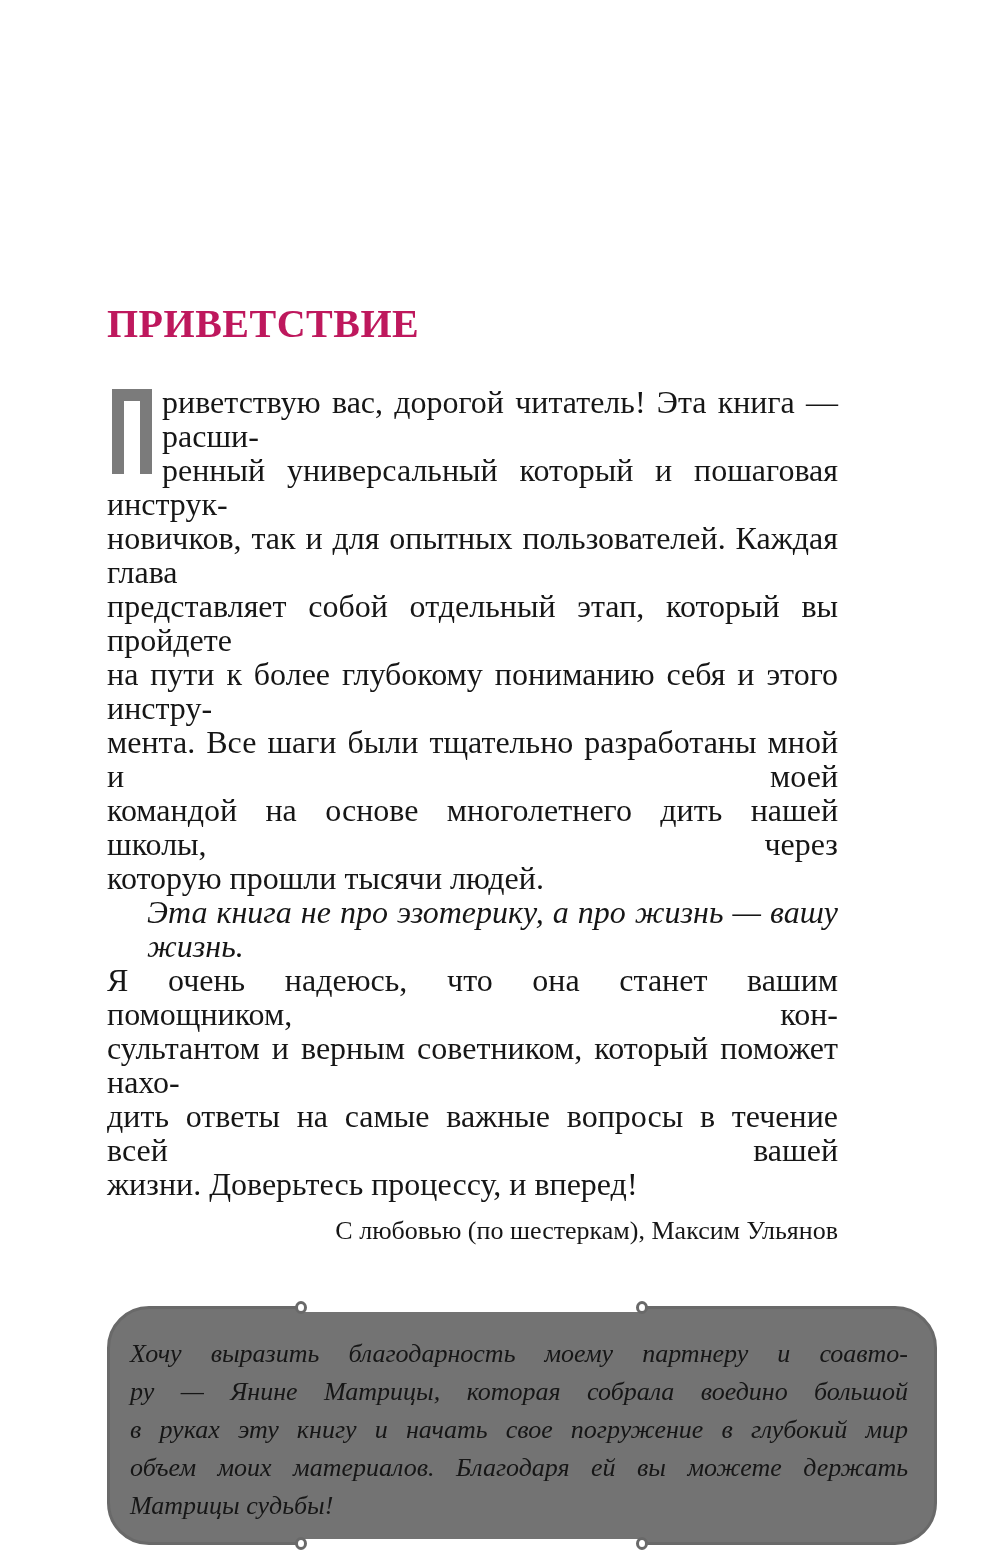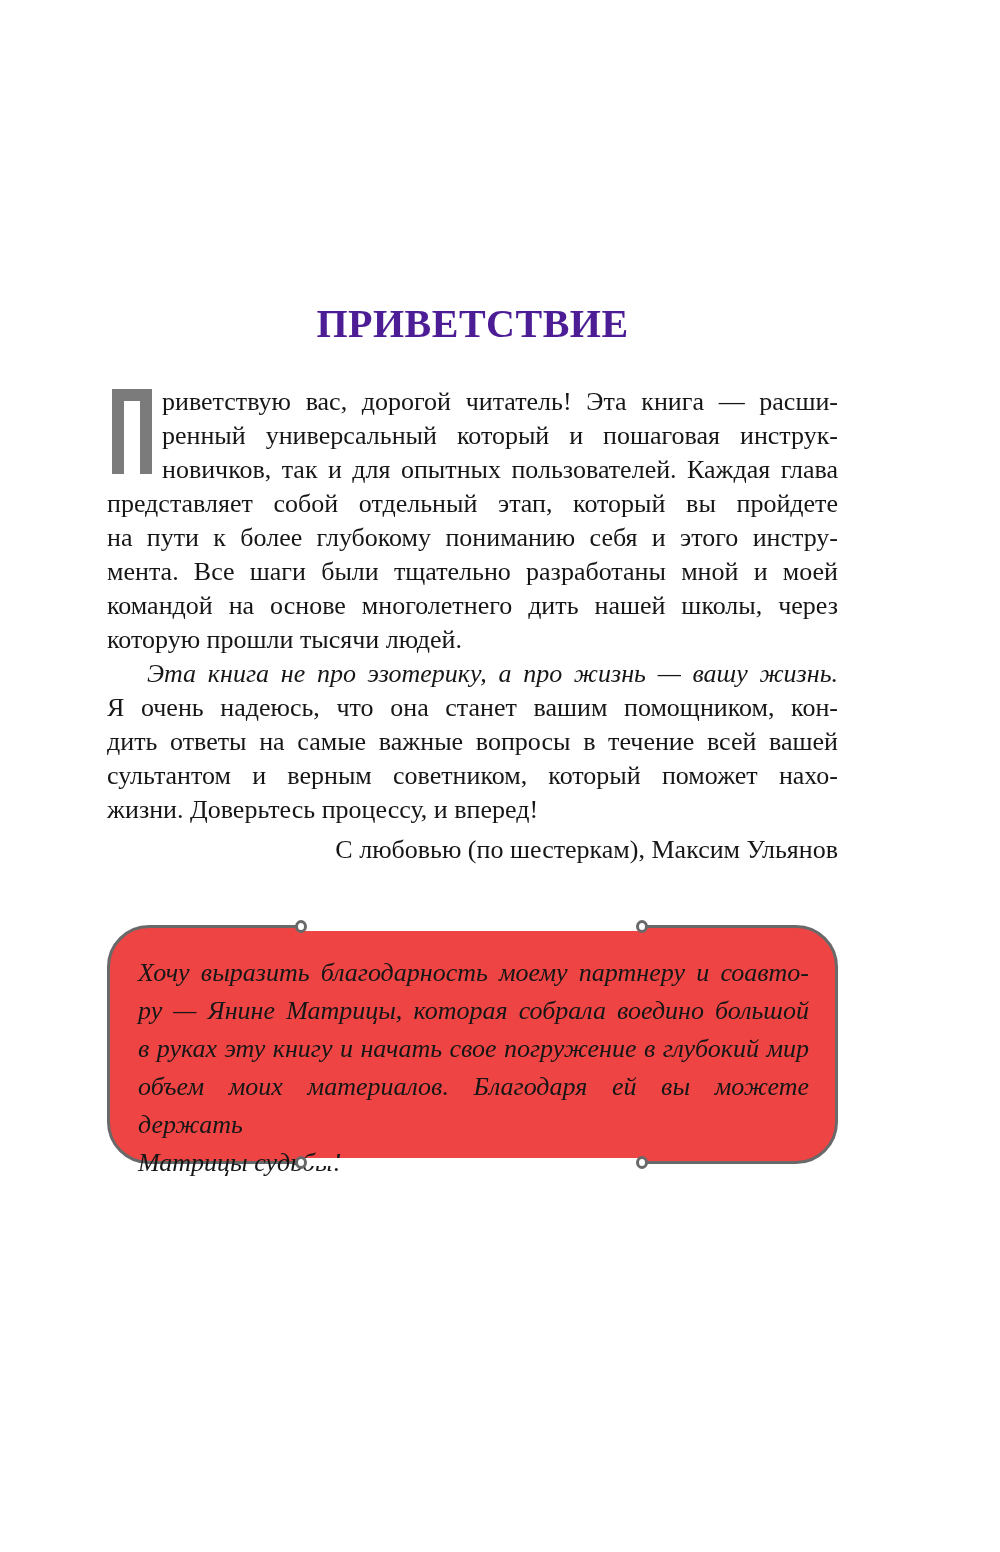--- a/index.html
+++ b/index.html
@@ -15,58 +15,57 @@
   .content {
     margin-left: 107px;
     width: 731px;
     padding-top: 303px;
   }
   .title {
     margin: 0 0 40px 0;
     font-size: 40px;
     line-height: 42px;
     font-weight: bold;
-    text-align: center;
+    text-align: left;
     letter-spacing: 0.5px;
-    color: #4c1d95;
+    color: #be185d;
   }
   .jline {
-    font-size: 26px;
+    font-size: 32px;
     line-height: 34px;
     text-align: justify;
     text-align-last: justify;
   }
   .jline.last { text-align-last: left; }
   .jline.indent { padding-left: 40px; font-style: italic; }
   .drop-cap {
     float: left;
     width: 40px;
     height: 85px;
     margin: 4px 10px 0 5px;
     border: 12px solid #7b7b7b;
     border-bottom: none;
     box-sizing: border-box;
   }
   .clear { clear: both; }
   .signature {
     font-size: 26px;
     line-height: 34px;
     text-align: right;
-    margin-top: 6px;
+    margin-top: 13px;
   }
   .note-box {
     position: relative;
     margin-top: 58px;
-    width: 731px;
+    width: 830px;
     height: 239px;
     border: 3px solid #696969;
     border-radius: 42px;
     box-sizing: border-box;
-    background: #ef4444;
-    padding-left: 8px;
+    background: #737373;
   }
   .cover {
     position: absolute;
     left: 188px;
     width: 347px;
     height: 8px;
     background: #ffffff;
   }
   .cover.top { top: -5px; }
   .cover.bottom { bottom: -5px; }
@@ -111,22 +110,22 @@
       <div class="jline">на пути к более глубокому пониманию себя и этого инстру-</div>
       <div class="jline">мента. Все шаги были тщательно разработаны мной и моей</div>
       <div class="jline">командой на основе многолетнего дить нашей школы, через</div>
       <div class="jline last">которую прошли тысячи людей.</div>
       <div class="clear"></div>
     </div>
 
     <div>
       <div class="jline indent">Эта книга не про эзотерику, а про жизнь — вашу жизнь.</div>
       <div class="jline">Я очень надеюсь, что она станет вашим помощником, кон-</div>
+      <div class="jline">сультантом и верным советником, который поможет нахо-</div>
       <div class="jline">дить ответы на самые важные вопросы в течение всей вашей</div>
-      <div class="jline">сультантом и верным советником, который поможет нахо-</div>
       <div class="jline last">жизни. Доверьтесь процессу, и вперед!</div>
     </div>
 
     <div class="signature">С любовью (по шестеркам), Максим Ульянов</div>
 
     <div class="note-box">
       <span class="cover top"></span>
       <span class="cover bottom"></span>
       <span class="dot t l"></span>
       <span class="dot t r"></span>

